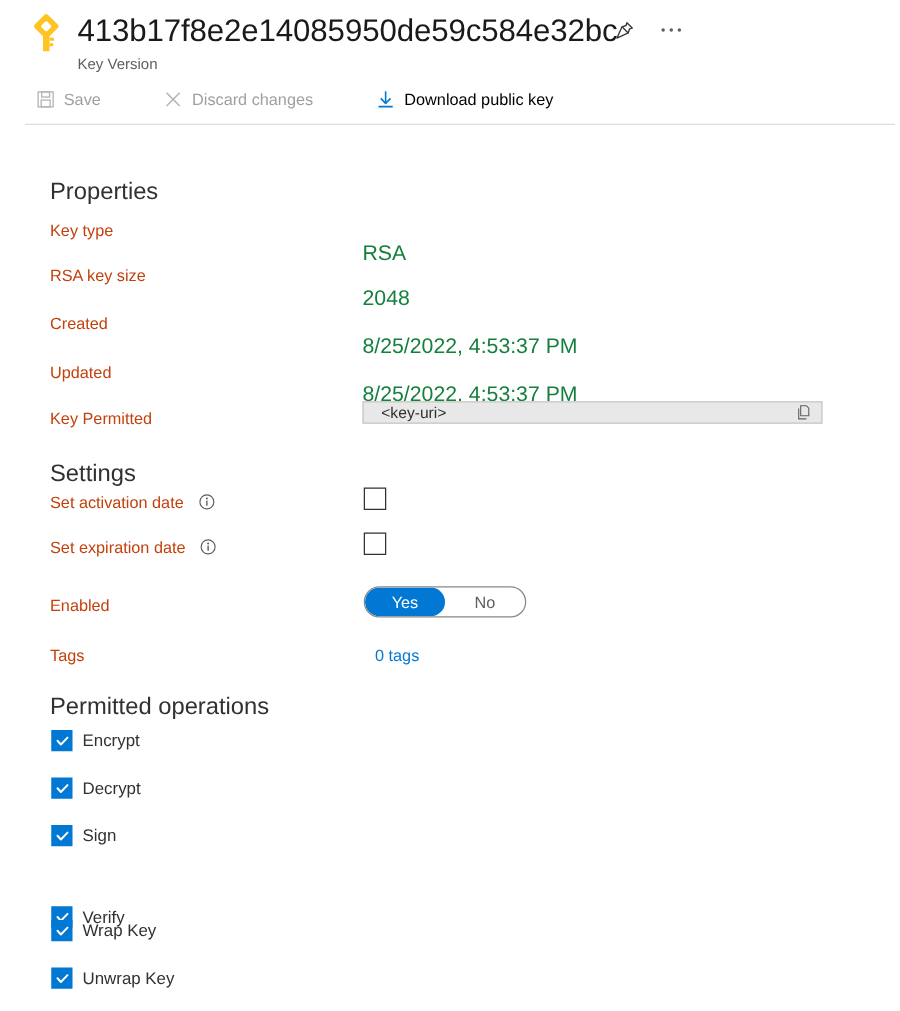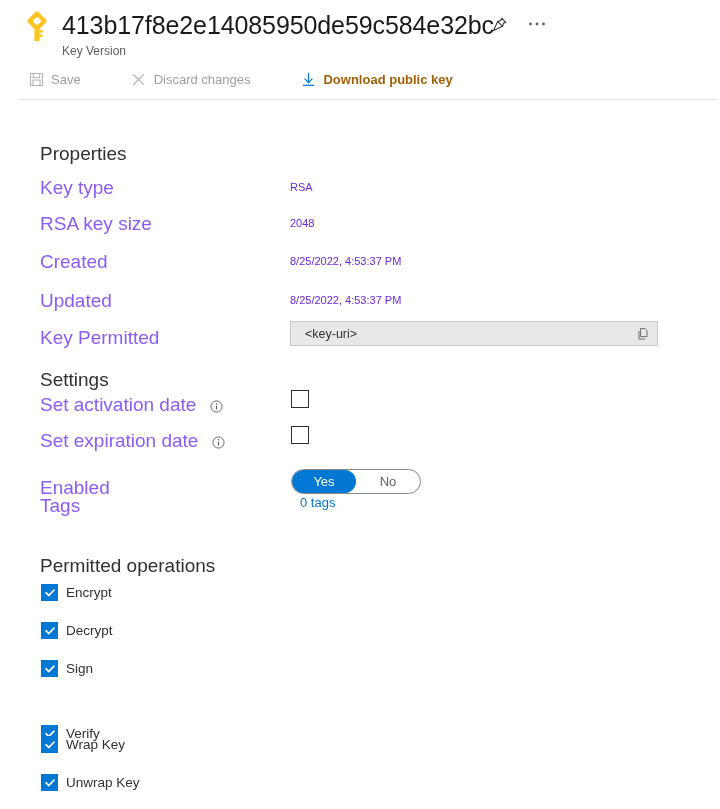--- a/index.html
+++ b/index.html
@@ -34,65 +34,65 @@
   .cmdbar {
     position: absolute; top: 64px; left: 0; width: 636px; height: 30px;
     display: flex; align-items: center; padding-left: 26px; gap: 12px;
   }
   .cmd {
     display: flex; align-items: center; gap: 7px; height: 30px;
     padding: 0 10px 0 2px; font-size: 13px; cursor: default; background: transparent;
     border: 0; white-space: nowrap;
   }
   .cmd.disabled { color: #a19f9d; }
-  .cmd.enabled { color: #a16207; cursor: pointer; font-weight: bold; }
+  .cmd.enabled { color: #000000; cursor: pointer; }
   .cmd .ci { display: flex; align-items: center; justify-content: center; width: 16px; height: 16px; }
   .cmd-sep { width: 14px; }
   .divider { position: absolute; top: 99px; left: 20px; width: 696px; height: 1px; background: #e1dfdd; }
 
   
   .body { position: absolute; top: 112px; left: 0; width: 720px; }
 
   .section-title {
     font-size: 19px; color: #323130; font-weight: 400;
     padding-left: 40px;
   }
   #sec-properties { position: absolute; top: 31px; }
   #sec-settings   { position: absolute; top: 257px; }
   #sec-permitted  { position: absolute; top: 443px; }
 
   .row { position: absolute; left: 0; width: 720px; height: 22px; }
-  .row .label { position: absolute; left: 40px; top: 0; font-size: 19px; color: #8b5cf6; white-space: nowrap; }
-  .row .value { position: absolute; left: 290px; top: 4px; font-size: 11px; color: #6d28d9; white-space: nowrap; }
+  .row .label { position: absolute; left: 40px; top: 0; font-size: 13px; color: #c2410c; white-space: nowrap; }
+  .row .value { position: absolute; left: 290px; top: 16px; font-size: 17px; color: #15803d; white-space: nowrap; }
 
   
   #row-keytype  { top: 65px; }
   #row-keysize  { top: 101px; }
   #row-created  { top: 139px; }
   #row-updated  { top: 178px; }
   #row-keyid    { top: 215px; }
 
   .keyid-field {
-    position: absolute; left: 290px; top: -6px; width: 368px; height: 25px;
+    position: absolute; left: 290px; top: -6px; width: 368px; height: 18px;
     background: #e8e8e8; border: 1px solid #c8c6c4; display: flex; align-items: center;
   }
   .keyid-text {
     flex: 1; font-size: 12.5px; color: #323130; padding-left: 14px;
     overflow: hidden; text-overflow: ellipsis; white-space: nowrap;
   }
   .copy-btn {
     width: 28px; height: 24px; display: flex; align-items: center; justify-content: center;
     cursor: pointer; background: transparent; border: 0;
   }
 
   
   #row-activation { top: 282px; }
   #row-expiration { top: 318px; }
   #row-enabled    { top: 365px; }
-  #row-tags       { top: 383px; }
+  #row-tags       { top: 405px; }
 
   .info-icon { margin-left: 8px; vertical-align: -2px; display: inline-block; cursor: pointer; }
 
   .sq-checkbox {
     position: absolute; left: 291px; top: -4px;
     width: 18px; height: 18px; border: 1.6px solid #323130; background: #fff;
     cursor: pointer;
   }
 
   .toggle {

